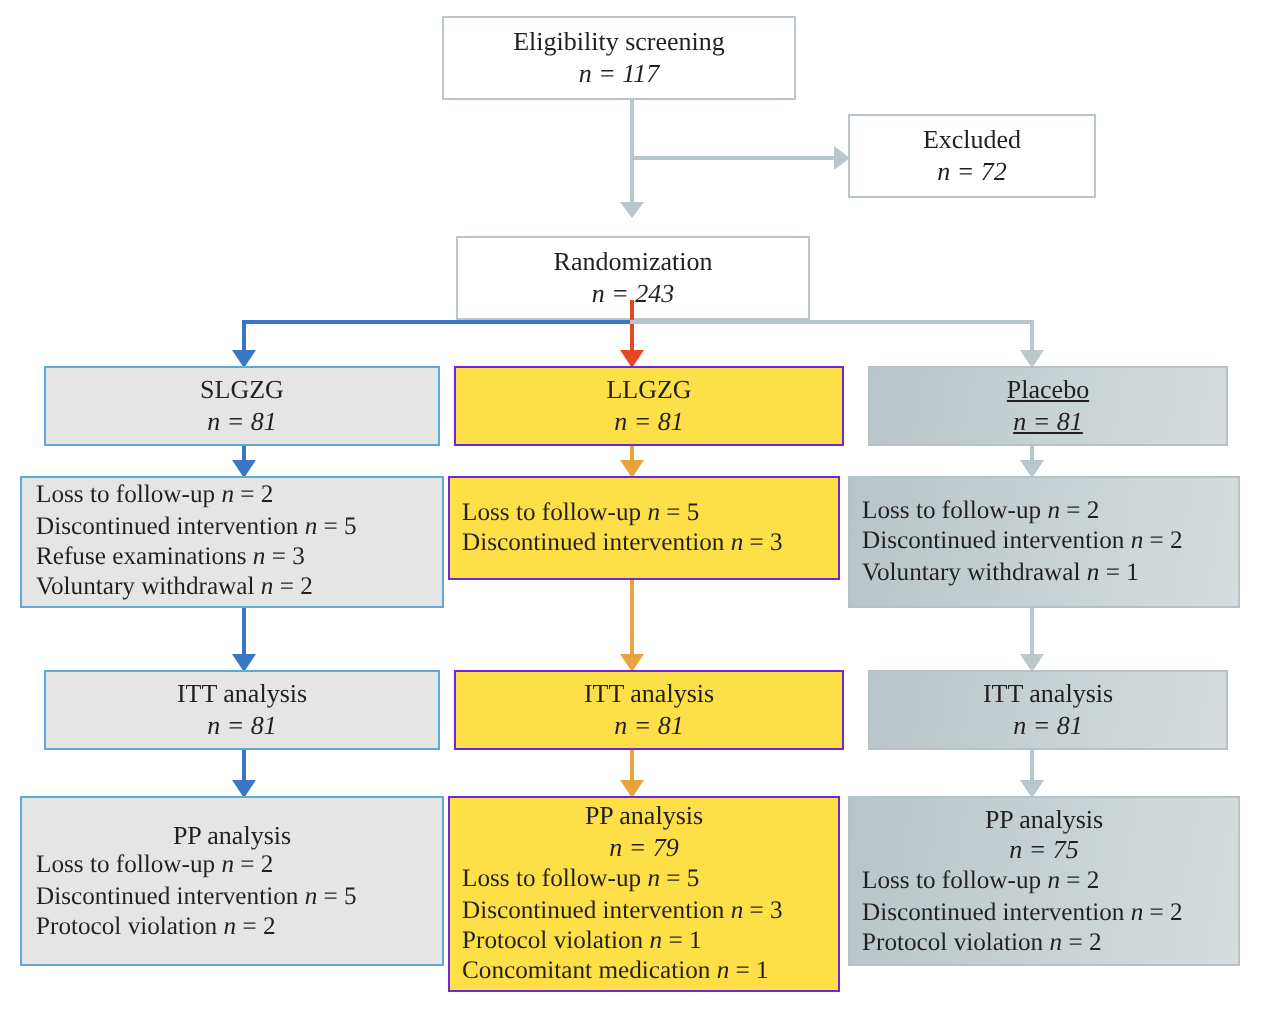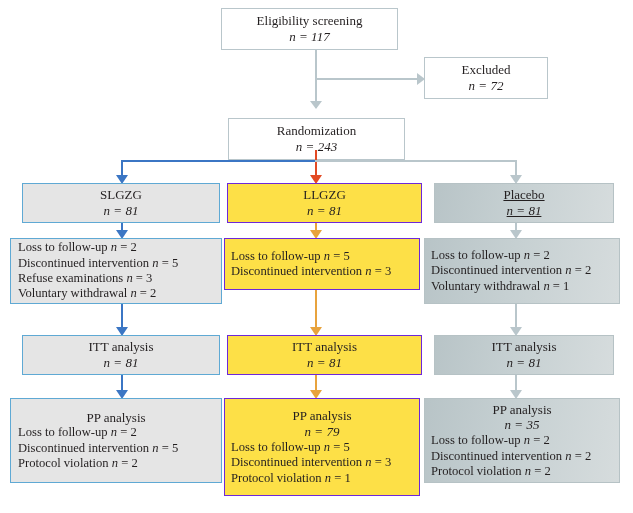--- a/index.html
+++ b/index.html
@@ -162,20 +162,21 @@
 
   <div class="vline" style="left:315px; top:375px; width:2px; height:22px; background:#e8a33d;"></div>
   <div class="arrowhead" style="left:310px; top:390px; border-left:6px solid transparent; border-right:6px solid transparent; border-top:9px solid #e8a33d;"></div>
 
   <div class="box salmon left" style="left:224px; top:398px; width:196px; height:98px; padding:5px 6px;">
     <div class="line fs13" style="text-align:center;">PP analysis</div>
     <div class="line fs13 ital" style="text-align:center;">n = 79</div>
     <div class="line fs12p5">Loss to follow-up <i>n</i> = 5</div>
     <div class="line fs12p5">Discontinued intervention <i>n</i> = 3</div>
     <div class="line fs12p5">Protocol violation <i>n</i> = 1</div>
+    <div class="line fs12p5">Concomitant medication <i>n</i> = 1</div>
   </div>
 
   <div class="box gray center" style="left:434px; top:183px; width:180px; height:40px;text-decoration:underline;">
     <div class="line fs13">Placebo</div>
     <div class="line fs13 ital">n = 81</div>
   </div>
 
   <div class="vline" style="left:515px; top:223px; width:2px; height:14px; background:#b9c6cb;"></div>
   <div class="arrowhead" style="left:510px; top:230px; border-left:6px solid transparent; border-right:6px solid transparent; border-top:9px solid #b9c6cb;"></div>
 
@@ -191,19 +192,19 @@
   <div class="box gray center" style="left:434px; top:335px; width:180px; height:40px;">
     <div class="line fs13">ITT analysis</div>
     <div class="line fs13 ital">n = 81</div>
   </div>
 
   <div class="vline" style="left:515px; top:375px; width:2px; height:22px; background:#b9c6cb;"></div>
   <div class="arrowhead" style="left:510px; top:390px; border-left:6px solid transparent; border-right:6px solid transparent; border-top:9px solid #b9c6cb;"></div>
 
   <div class="box gray left" style="left:424px; top:398px; width:196px; height:85px; padding:5px 6px;">
     <div class="line fs13" style="text-align:center;">PP analysis</div>
-    <div class="line fs13 ital" style="text-align:center;">n = 35</div>
+    <div class="line fs13 ital" style="text-align:center;">n = 75</div>
     <div class="line fs12p5">Loss to follow-up <i>n</i> = 2</div>
     <div class="line fs12p5">Discontinued intervention <i>n</i> = 2</div>
     <div class="line fs12p5">Protocol violation <i>n</i> = 2</div>
   </div>
 
 </div>
 
 </body></html>

